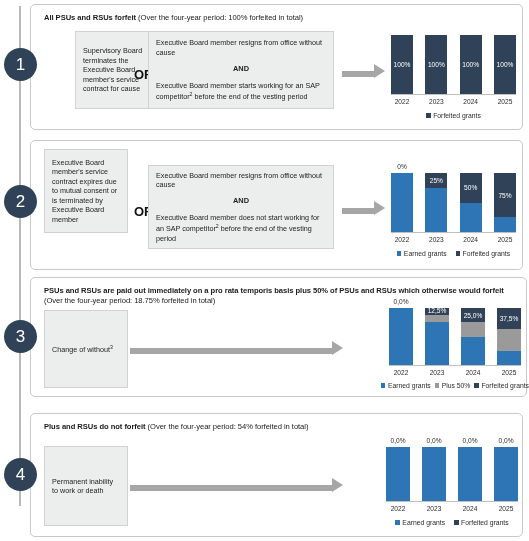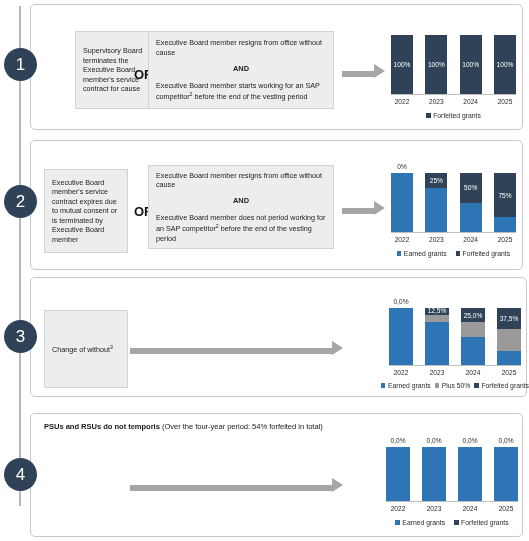--- a/index.html
+++ b/index.html
@@ -110,20 +110,23 @@
 </style>
 </head>
 <body>
 
 <div class="page">
 
   <div class="spine"></div>
 
   <div class="badge b1">1</div>
   <div class="section sec1">
+    <div class="sec-title">
+      <b>All PSUs and RSUs forfeit</b><span class="norm"> (Over the four-year period: 100% forfeited in total)</span>
+    </div>
 
     <div class="cbox" style="left:13px;top:26px;width:84px;height:78px;margin-left:31px;">
       <div class="cbox-inner">Supervisory Board terminates the Executive Board member's service contract for cause</div>
     </div>
 
     <div class="or" style="left:103px;top:62px;">OR</div>
 
     <div class="cbox" style="left:117px;top:26px;width:186px;height:78px;">
       <div class="cbox-inner">
         <div>Executive Board member resigns from office without cause</div>
@@ -174,31 +177,31 @@
             <i class="sw" style="background:#2F4257;"></i>
             <span>Forfeited grants</span>
           </span>
       </div>
     </div>
   </div>
 
   <div class="badge b2">2</div>
   <div class="section sec2">
 
-    <div class="cbox" style="left:13px;top:28px;width:84px;height:84px;">
+    <div class="cbox" style="left:13px;top:8px;width:84px;height:84px;">
       <div class="cbox-inner">Executive Board member's service contract expires due to mutual consent or is terminated by Executive Board member</div>
     </div>
 
     <div class="or" style="left:103px;top:63px;">OR</div>
 
     <div class="cbox" style="left:117px;top:24px;width:186px;height:84px;">
       <div class="cbox-inner">
         <div>Executive Board member resigns from office without cause</div>
         <div class="and">AND</div>
-        <div><span>Executive Board member does not period working for an SAP competitor</span><sup>2</sup><span> before the end of the vesting period</span></div>
+        <div><span>Executive Board member does not start working for an SAP competitor</span><sup>2</sup><span> before the end of the vesting period</span></div>
       </div>
     </div>
 
     <div class="arrow" style="left:311px;top:63px;width:42px;height:14px;">
       <div class="shaft" style="width:32px;"></div>
       <div class="head"></div>
     </div>
 
     <div class="chart" style="left:360px;top:22px;width:125px;height:96px;">
       <div class="plot" style="height:60px;top:10px;position:absolute;left:0;right:0;">
@@ -243,20 +246,23 @@
         <span class="lg">
             <i class="sw" style="background:#2F4257;"></i>
             <span>Forfeited grants</span>
           </span>
       </div>
     </div>
   </div>
 
   <div class="badge b3">3</div>
   <div class="section sec3">
+    <div class="sec-title" style="right:14px;">
+      <b>PSUs and RSUs are paid out immediately on a pro rata temporis basis plus 50% of PSUs and RSUs which otherwise would forfeit</b><span class="norm"> (Over the four-year period: 18.75% forfeited in total)</span>
+    </div>
 
     <div class="cbox" style="left:13px;top:32px;width:84px;height:78px;">
       <div class="cbox-inner"><span>Change of without</span><sup>3</sup></div>
     </div>
 
     <div class="arrow" style="left:99px;top:66px;width:212px;height:14px;">
       <div class="shaft" style="width:202px;"></div>
       <div class="head"></div>
     </div>
 
@@ -310,23 +316,26 @@
             <i class="sw" style="background:#2F4257;"></i>
             <span>Forfeited grants</span>
           </span>
       </div>
     </div>
   </div>
 
   <div class="badge b4">4</div>
   <div class="section sec4">
     <div class="sec-title">
-      <b>PSUs and RSUs do not temporis</b><span class="norm"> (Over the four-year period: 54% forfeited in total)</span>
-    </div>
-
+      <b>Plus and RSUs do not forfeit</b><span class="norm"> (Over the four-year period: 54% forfeited in total)</span>
+    </div>
+
+    <div class="cbox" style="left:13px;top:32px;width:84px;height:80px;">
+      <div class="cbox-inner">Permanent inability to work or death</div>
+    </div>
 
     <div class="arrow" style="left:99px;top:67px;width:212px;height:14px;">
       <div class="shaft" style="width:202px;"></div>
       <div class="head"></div>
     </div>
 
     <div class="chart" style="left:355px;top:20px;width:132px;height:96px;">
       <div class="plot" style="height:55px;top:13px;position:absolute;left:0;right:0;">
         <div class="bars">
           <div class="bar" style="width:24px;height:100%;">

